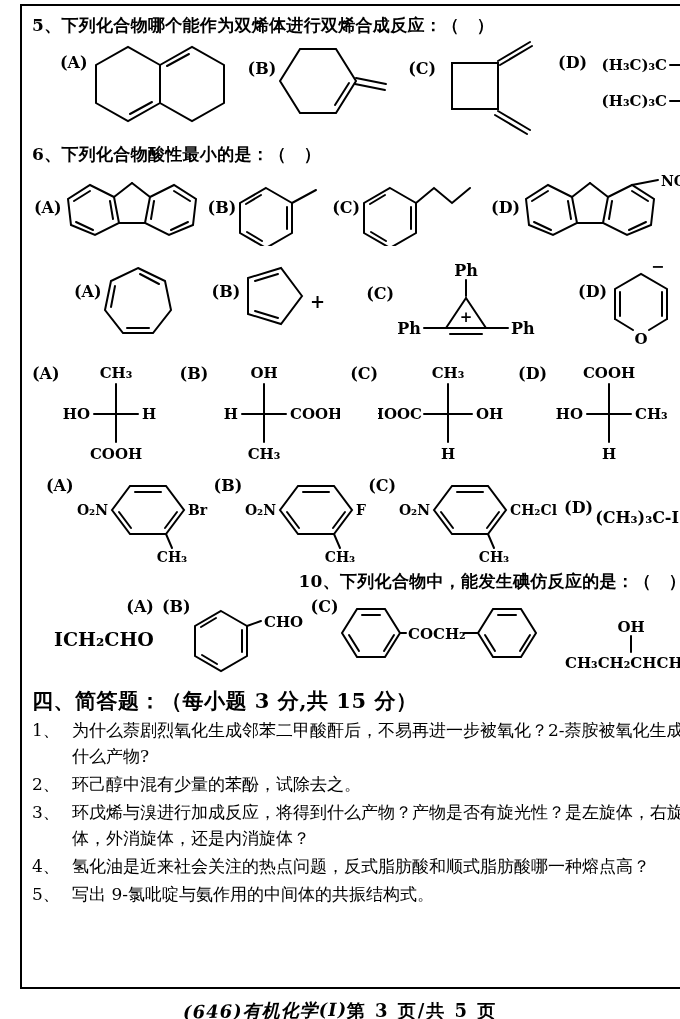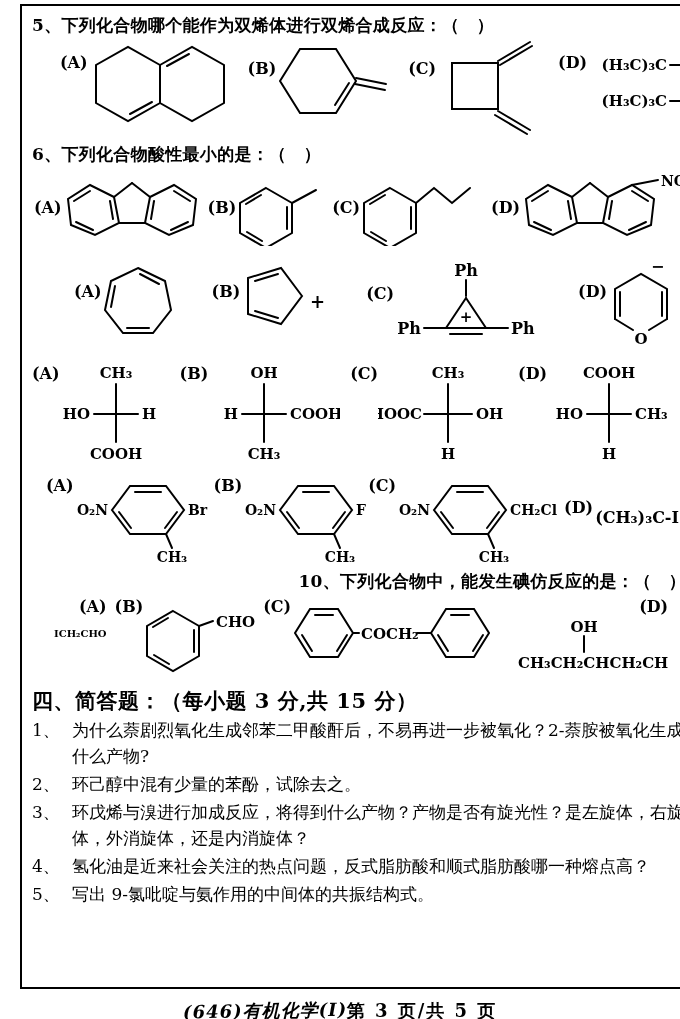--- a/index.html
+++ b/index.html
@@ -15,21 +15,21 @@
   svg line,svg polygon,svg polyline,svg path{stroke:#000;stroke-width:2;fill:none;stroke-linecap:round;}
   svg text{font-family:"DejaVu Serif","Liberation Serif",serif;font-weight:600;fill:#000;}
   .a15{font-size:15px;} .a14{font-size:14px;} .a16{font-size:16px;} .a18{font-size:18px;}
   .sec-head{font-size:21px;font-weight:700;margin-top:8px;letter-spacing:.5px;}
   .item{display:flex;font-size:17px;font-weight:500;line-height:26px;margin-top:2px;}
   .item .num{width:40px;flex:0 0 40px;}
   .item .txt{flex:1;}
   .footer{margin-top:10px;text-align:center;font-size:18px;white-space:nowrap;}
   .hand{font-style:italic;font-weight:700;letter-spacing:1px;display:inline-block;transform:rotate(-1deg);}
   .printed{font-weight:600;letter-spacing:2px;}
-  .formula{font-size:10px;font-weight:600;}
+  .formula{font-size:19px;font-weight:600;}
 </style>
 </head>
 <body>
 
 <div class="sheet">
 
   <div class="q">
     <div class="qtitle">5、下列化合物哪个能作为双烯体进行双烯合成反应：（　）</div>
     <div class="opts" style="gap:18px;margin:2px 0 0 28px;">
       <div class="opt">

